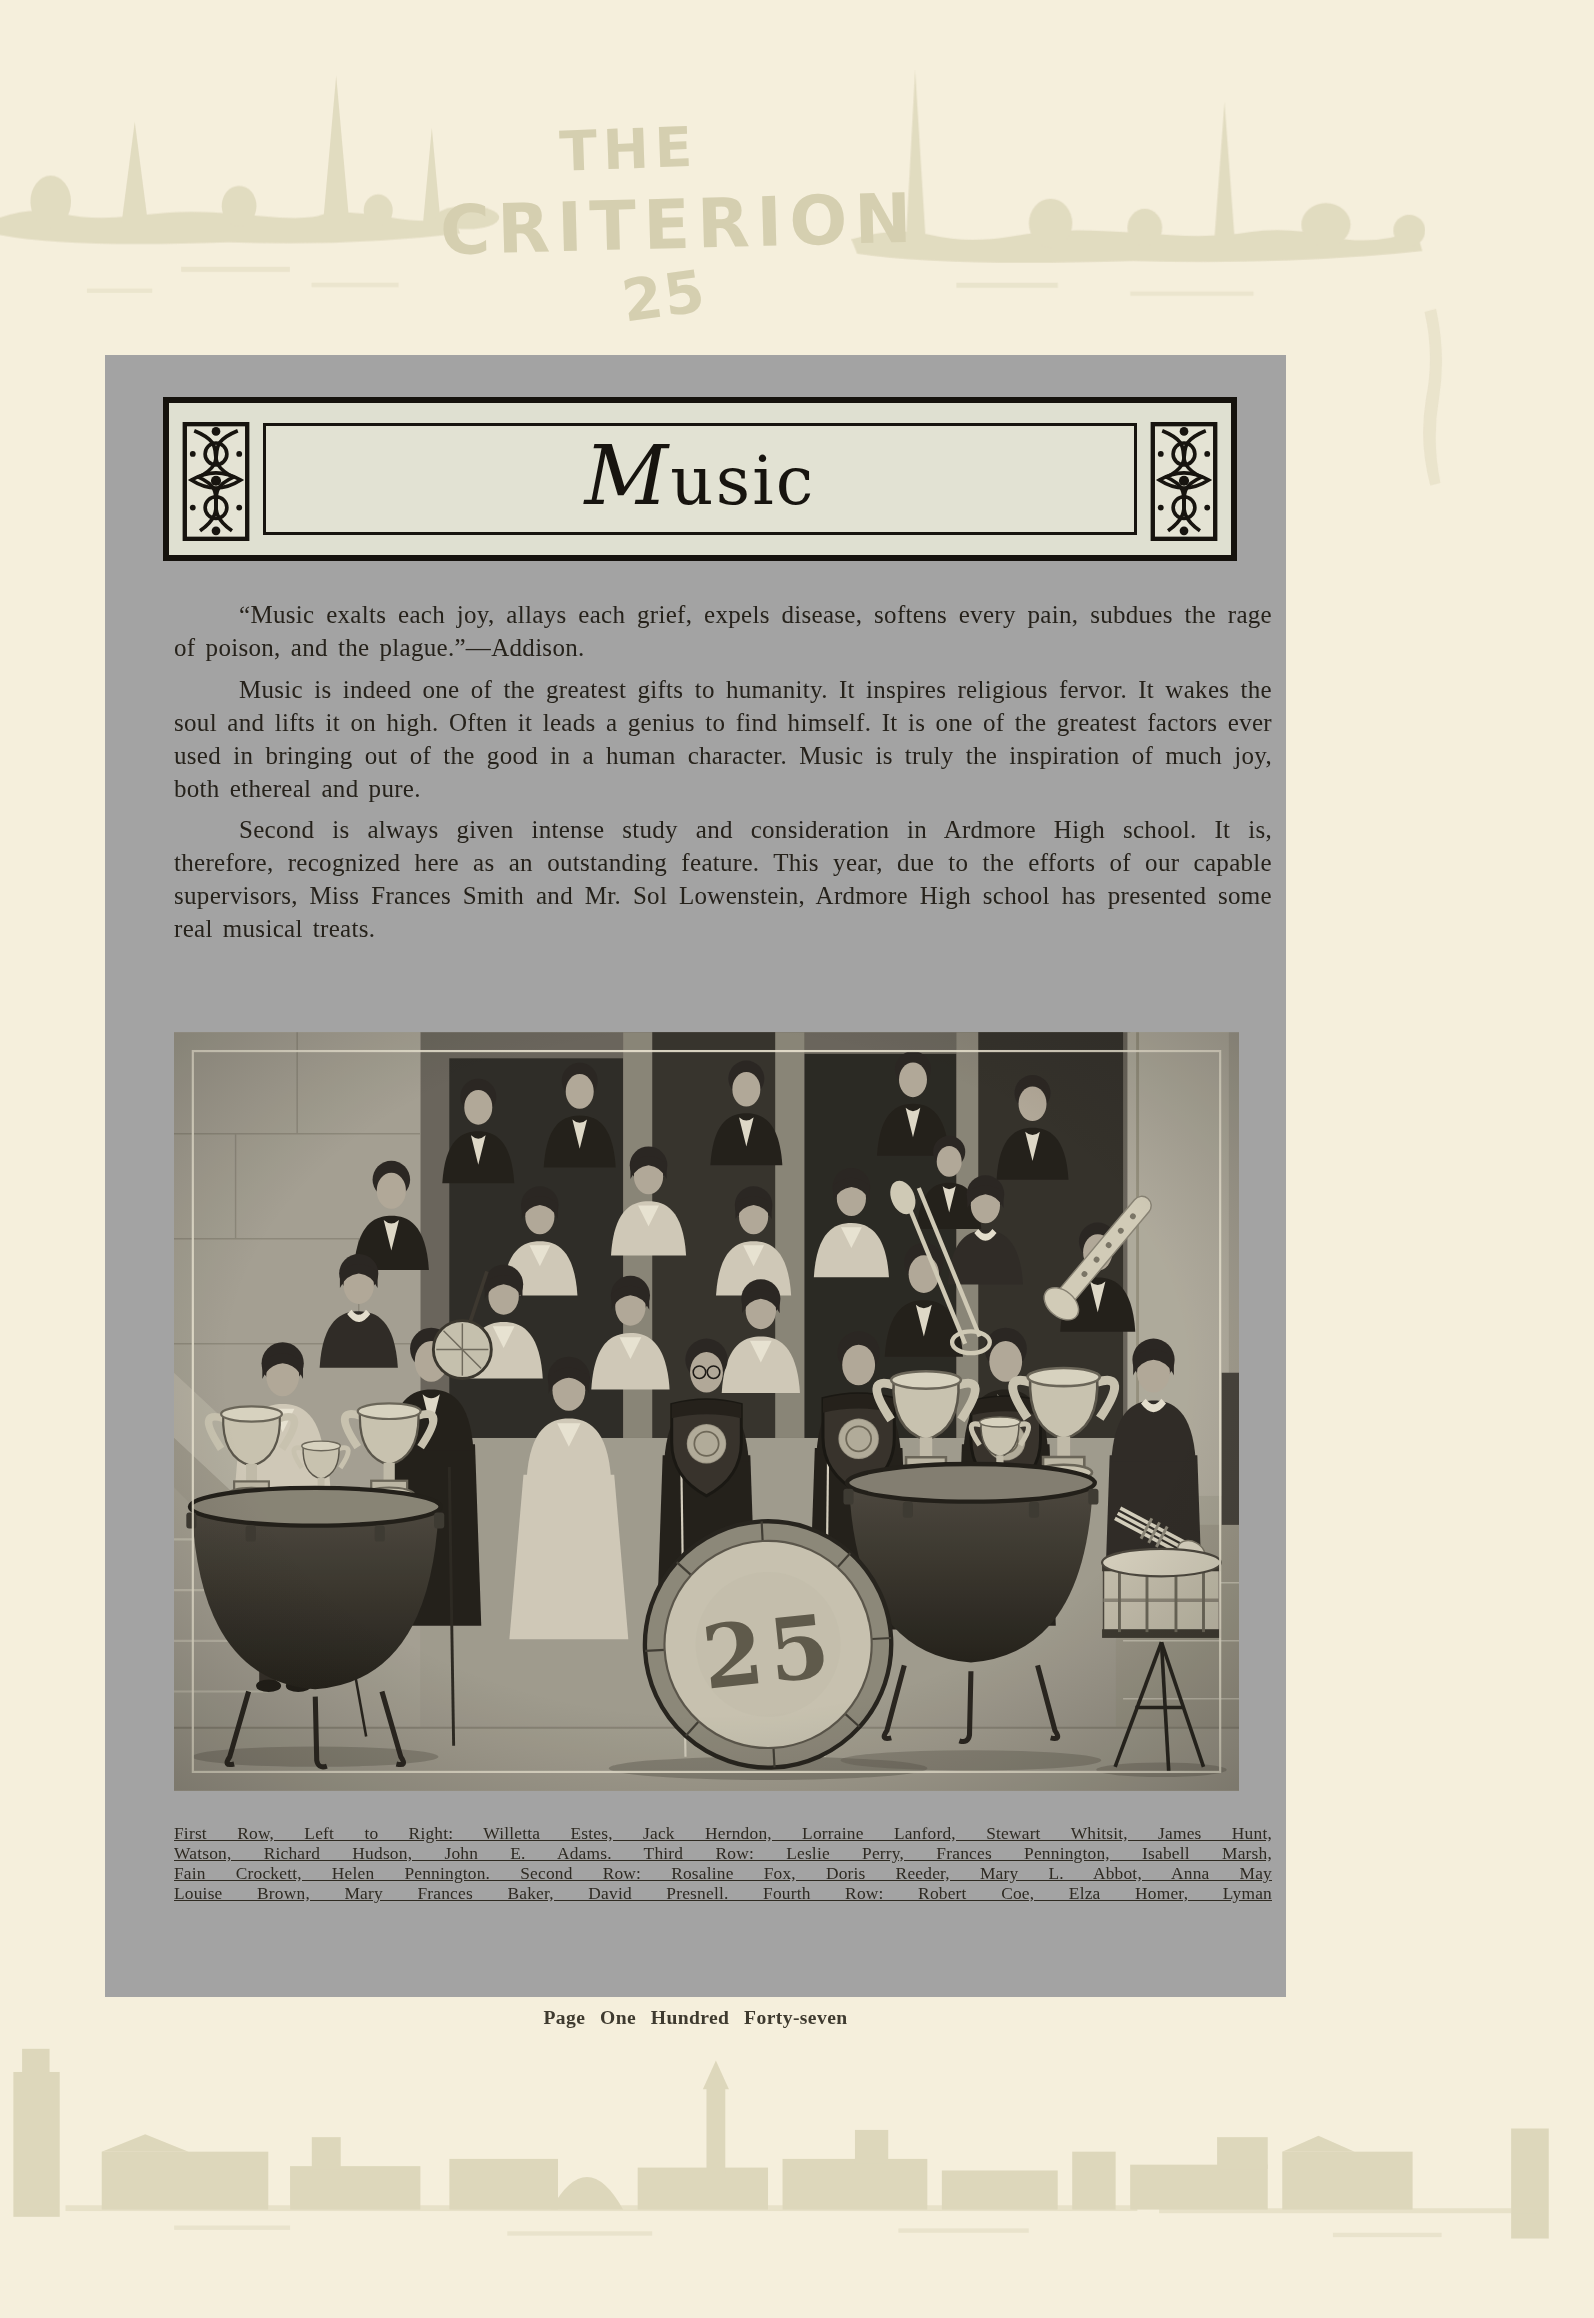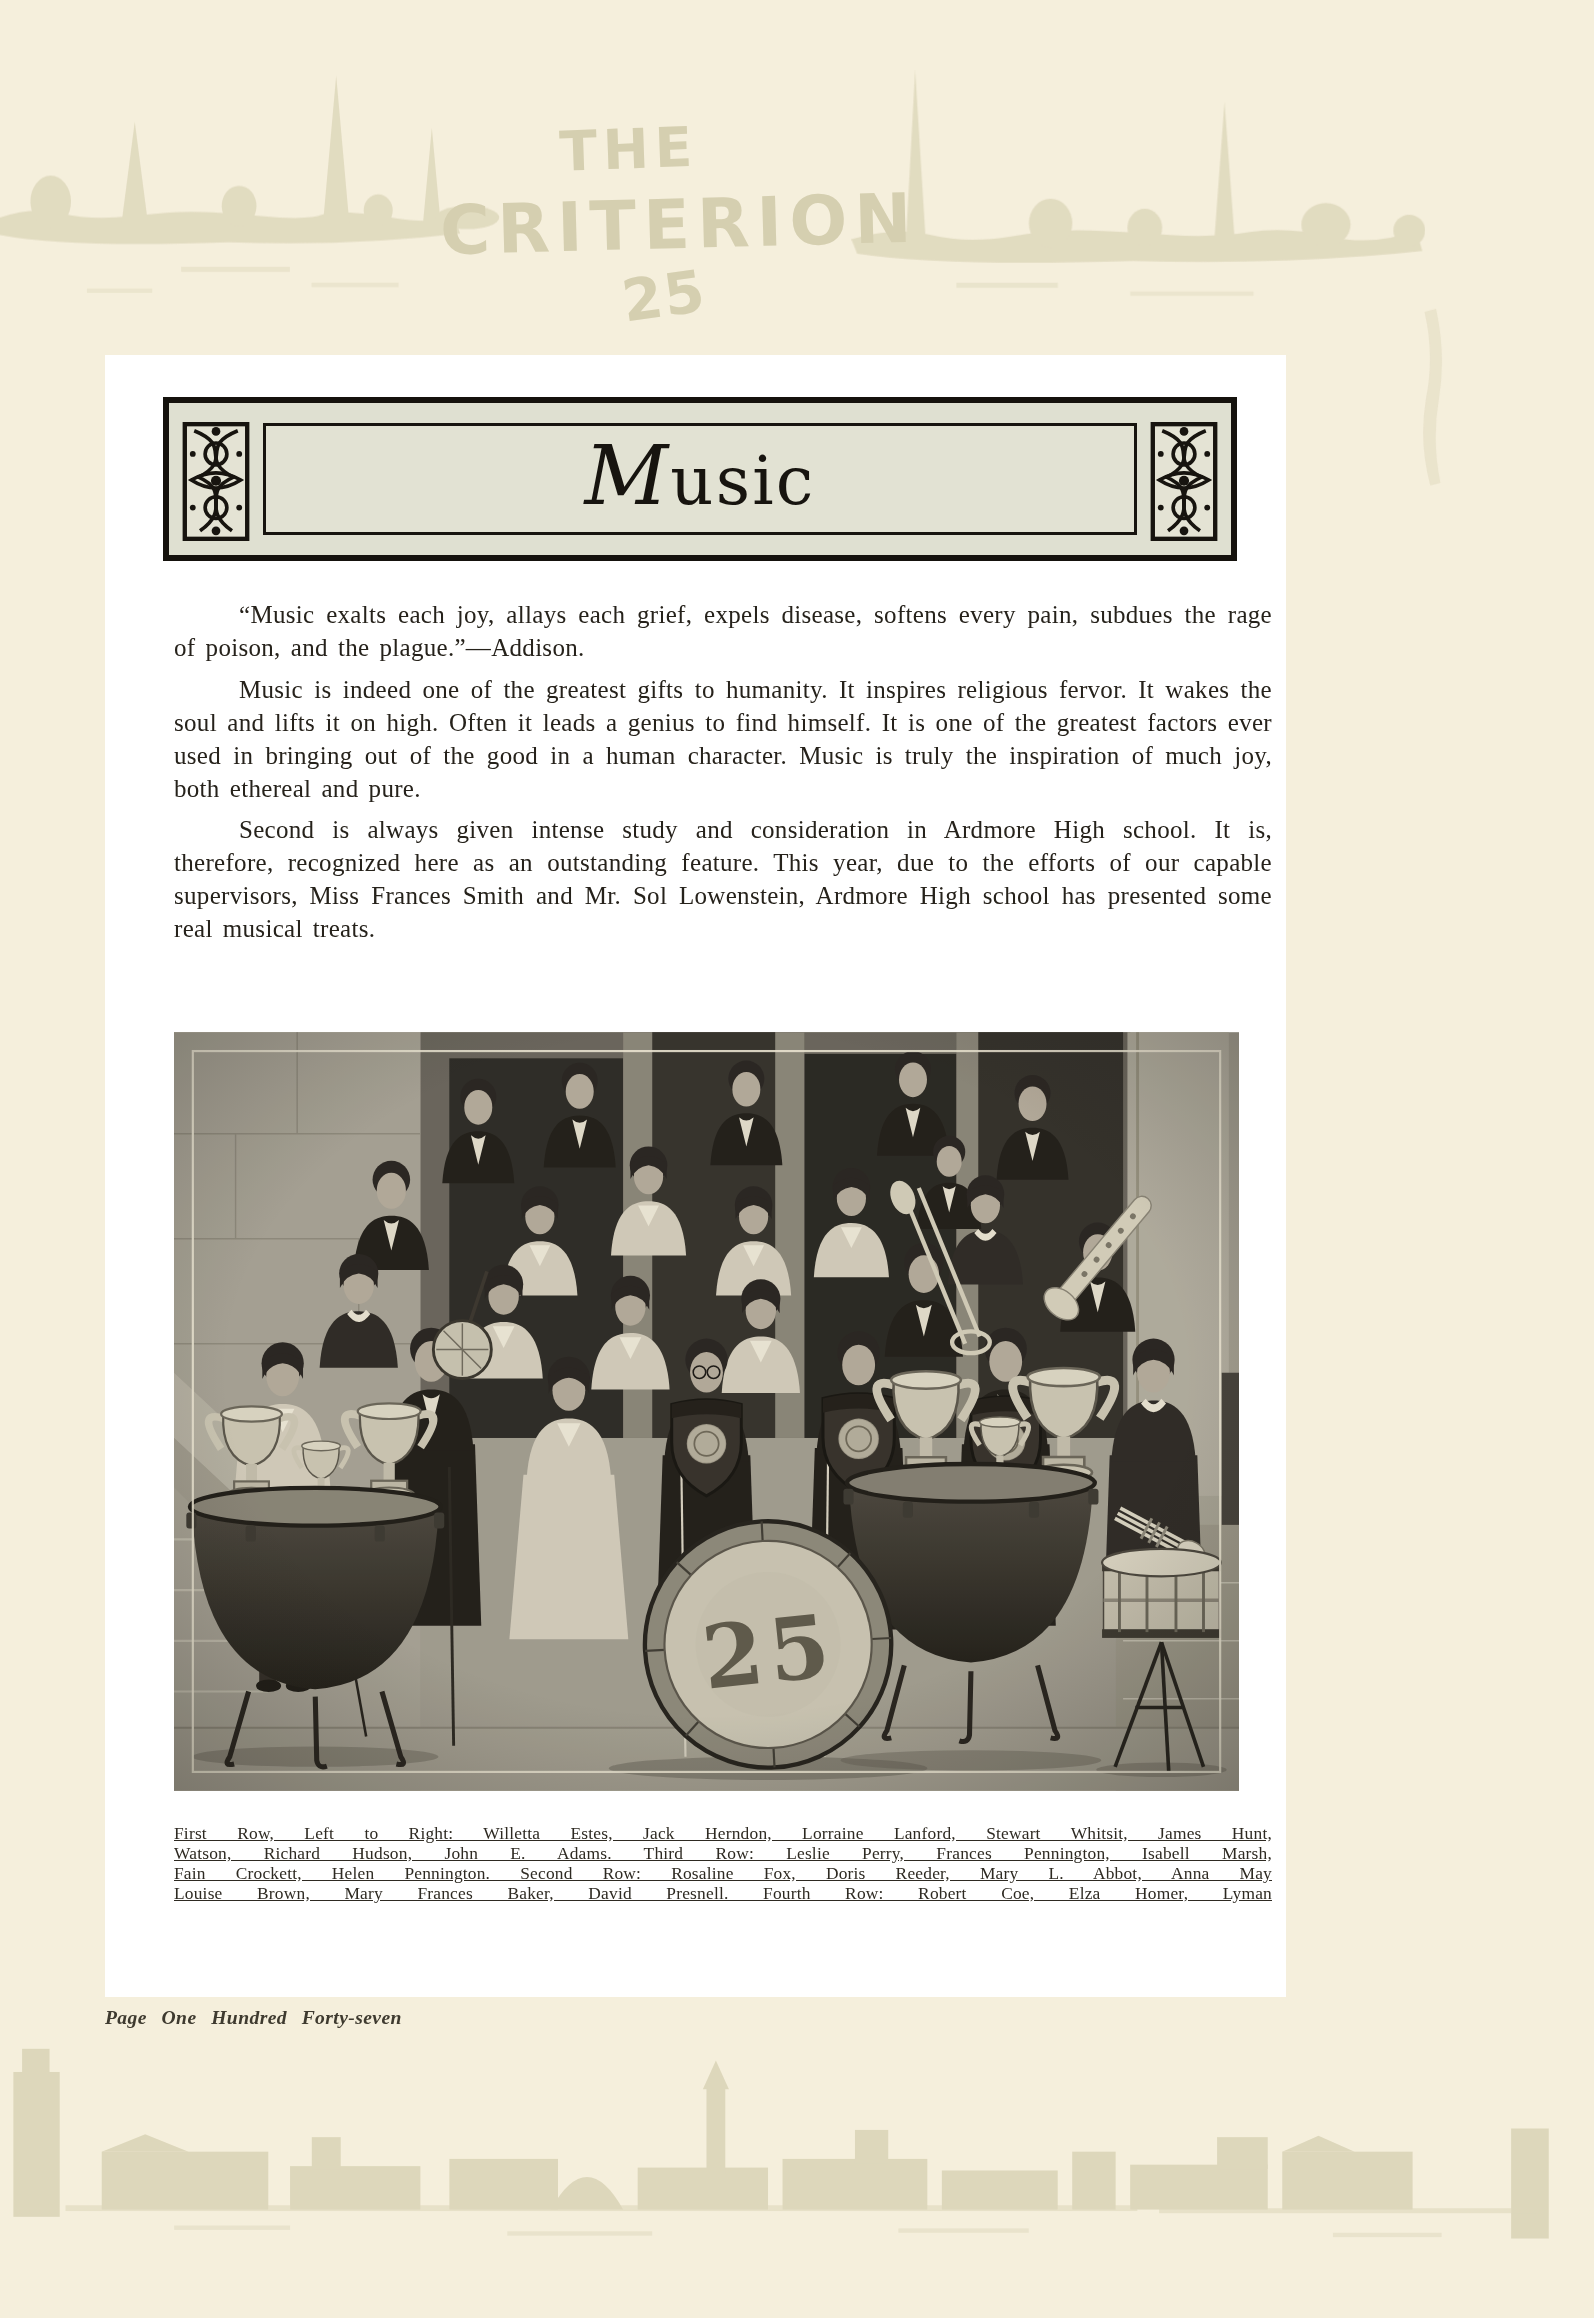--- a/index.html
+++ b/index.html
@@ -7,21 +7,21 @@
     width:1594px;height:2319px;position:relative;overflow:hidden;
     background:#f5efdc;
     font-family:"Liberation Serif","DejaVu Serif",serif;
   }
   .wm-top,.wm-bottom{position:absolute;left:0;pointer-events:none;}
   .wm-top{top:0;}
   .wm-bottom{top:2043px;}
   .wm-text{font-family:"DejaVu Sans",sans-serif;font-weight:700;fill:#d5cfb0;}
   .card{
     position:absolute;left:105px;top:355px;width:1181px;height:1642px;
-    background:#ffffff;
+    background:#a3a3a3;
   }
   .title-box{
     position:absolute;left:58px;top:42px;width:1074px;height:164px;
     box-sizing:border-box;border:6.5px solid #15120d;background:#dfe0d1;
   }
   .orn{position:absolute;top:19px;width:70px;height:119px;}
   .orn.left{left:11.6px;}
   .orn.right{right:11.6px;transform:scaleX(-1);}
   .title-frame{
     position:absolute;left:94px;right:94px;top:20px;bottom:20px;
@@ -42,22 +42,22 @@
   .photo{position:absolute;left:69px;top:677px;}
   .caption{
     position:absolute;left:69px;top:1468px;width:1098px;
     font-size:17.4px;line-height:20px;color:#2e2a22;
     letter-spacing:0.2px;word-spacing:4.3px;
   }
   .cap-line{text-align:justify;text-align-last:justify;text-decoration:underline;}
   .cap-line.last{text-align-last:left;}
   .footer{
     position:absolute;left:105px;top:2007px;width:1181px;
-    text-align:left;font-size:19.6px;font-weight:700;color:#3e3a2f;
-    word-spacing:9.4px;letter-spacing:0.4px;font-style:italic;
+    text-align:center;font-size:19.6px;font-weight:700;color:#3e3a2f;
+    word-spacing:9.4px;letter-spacing:0.4px;
   }
 </style>
 </head>
 <body>
 
 <svg class="wm-top" width="1594" height="522" viewBox="0 0 2200 720">
   <g fill="#ddd7ba" opacity="0.8">
     <path d="M0,300 q45,-16 85,-6 t95,4 t85,-6 t95,6 t85,-2 t95,4 t85,-8 l10,30 q-150,18 -320,12 q-220,8 -315,-10 Z"></path>
     <ellipse cx="70" cy="278" rx="28" ry="36"></ellipse>
     <ellipse cx="330" cy="284" rx="24" ry="28"></ellipse>

